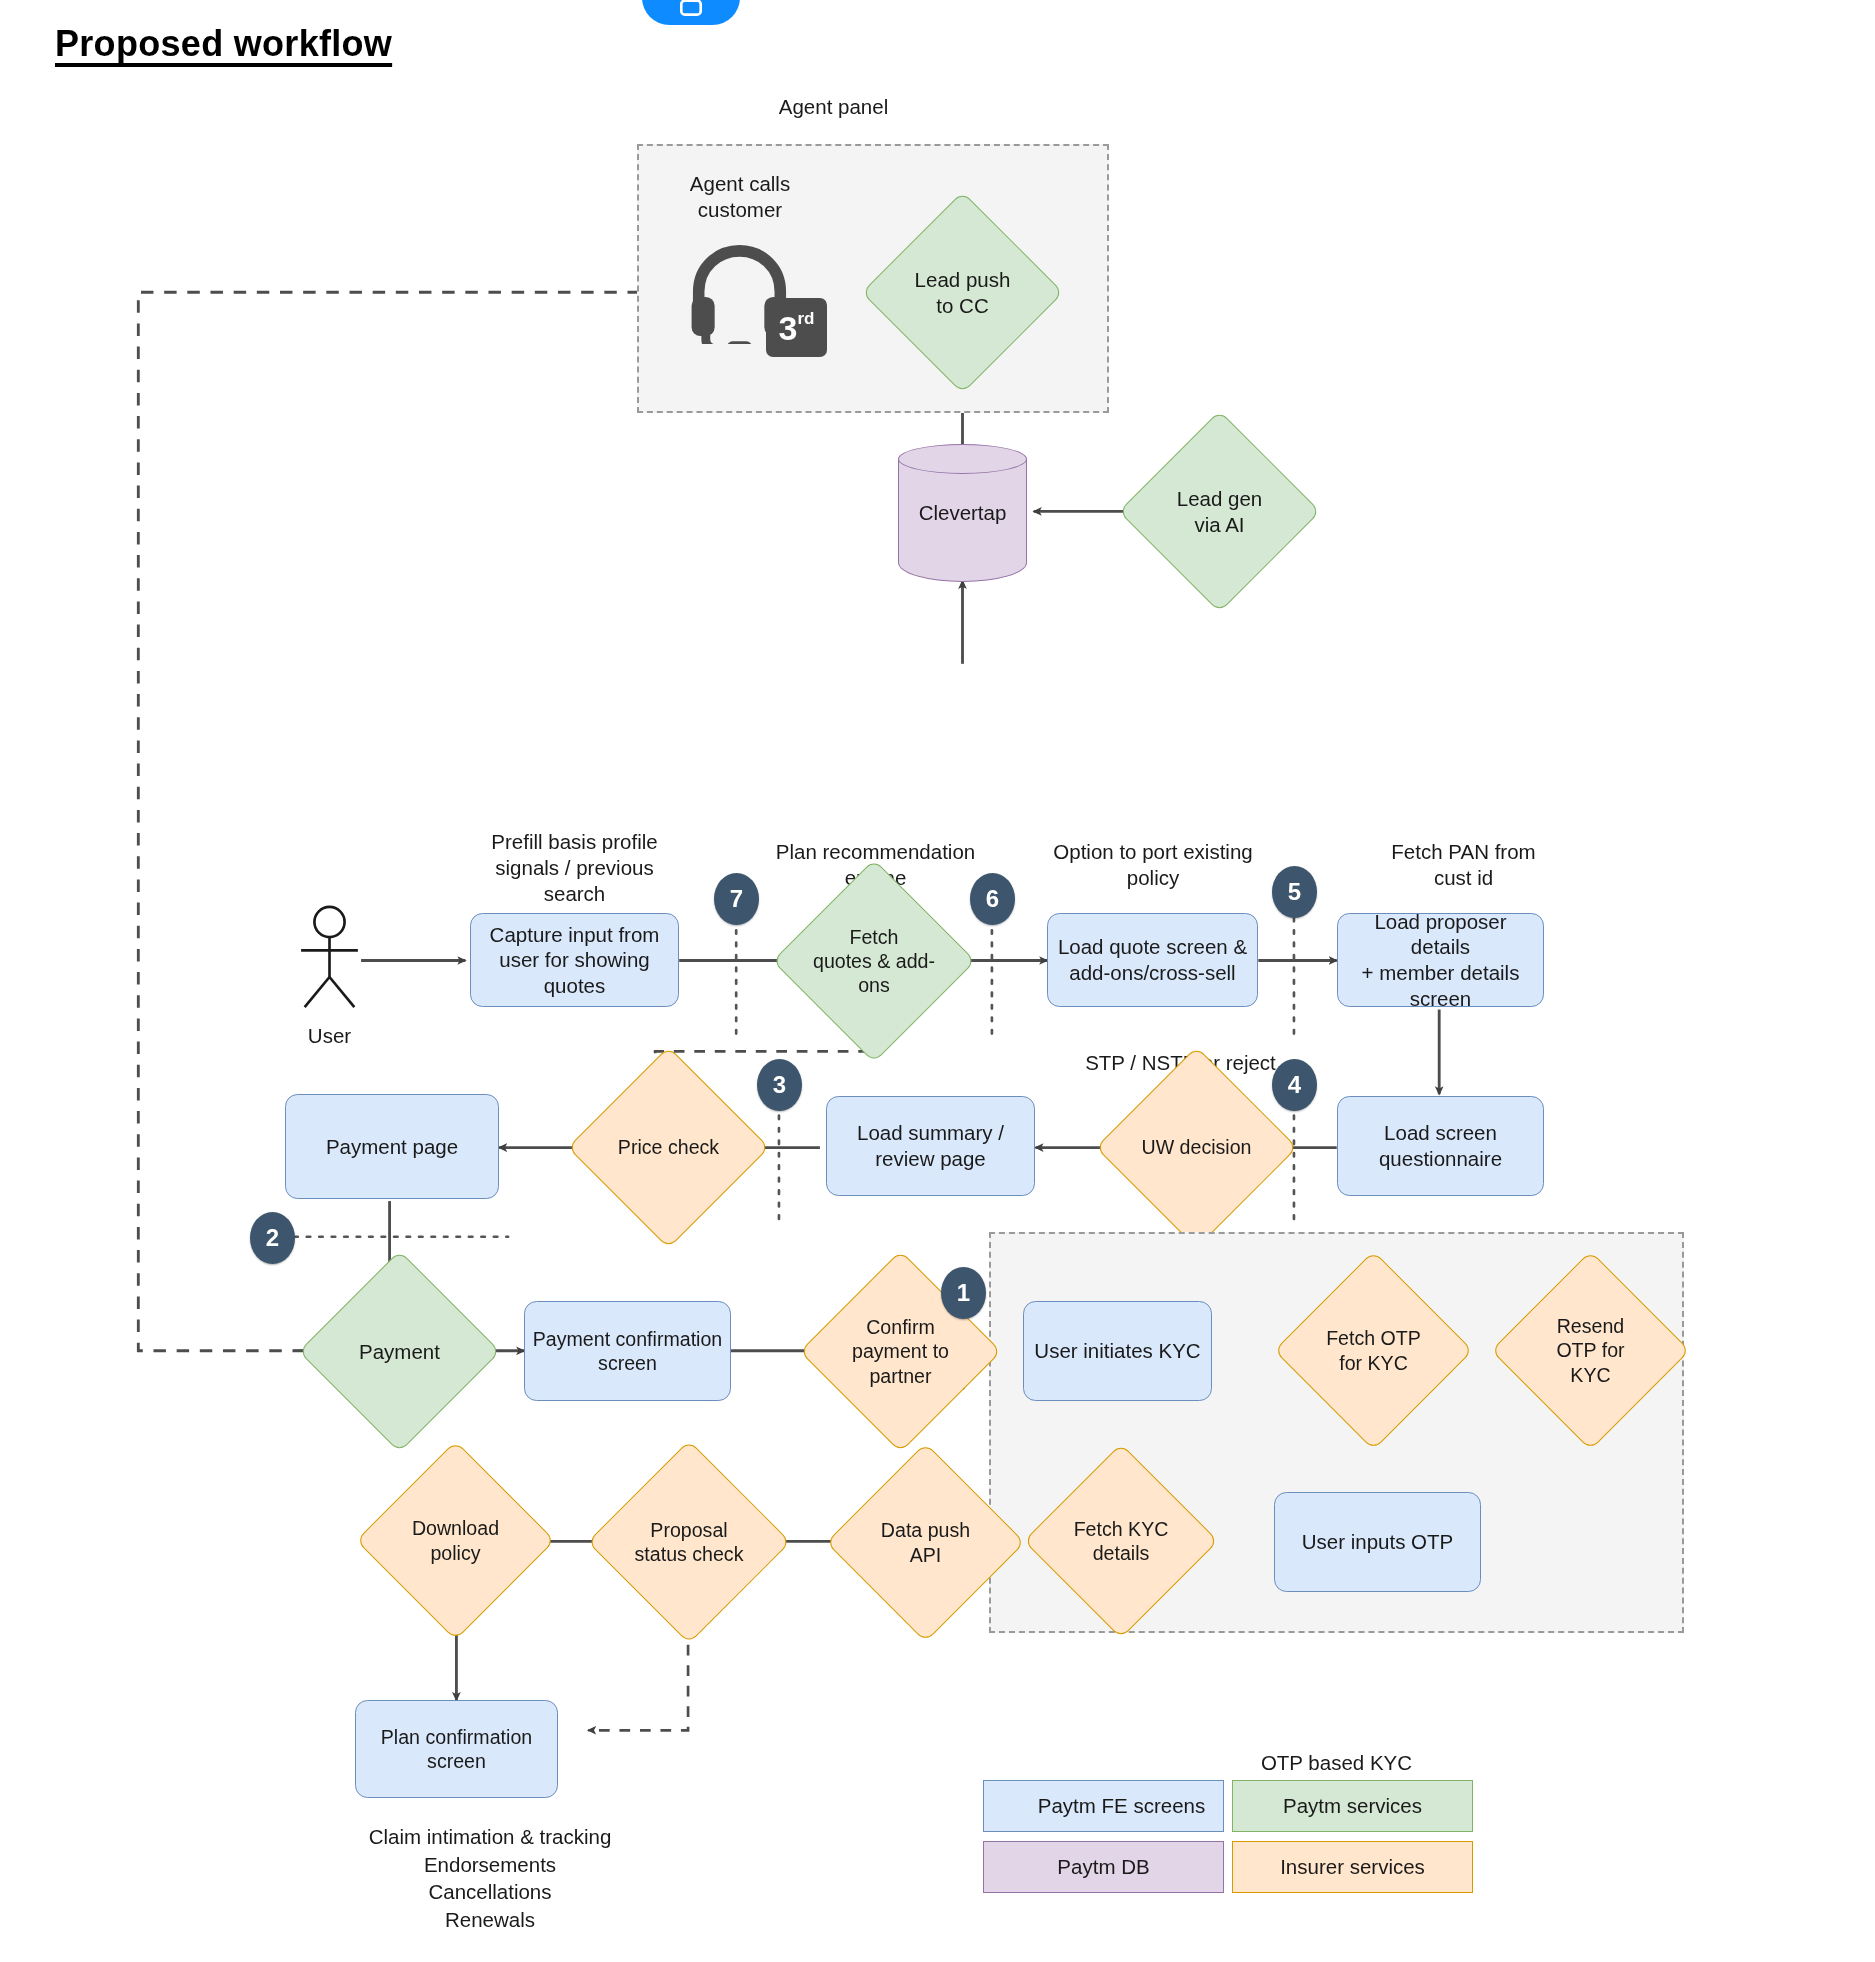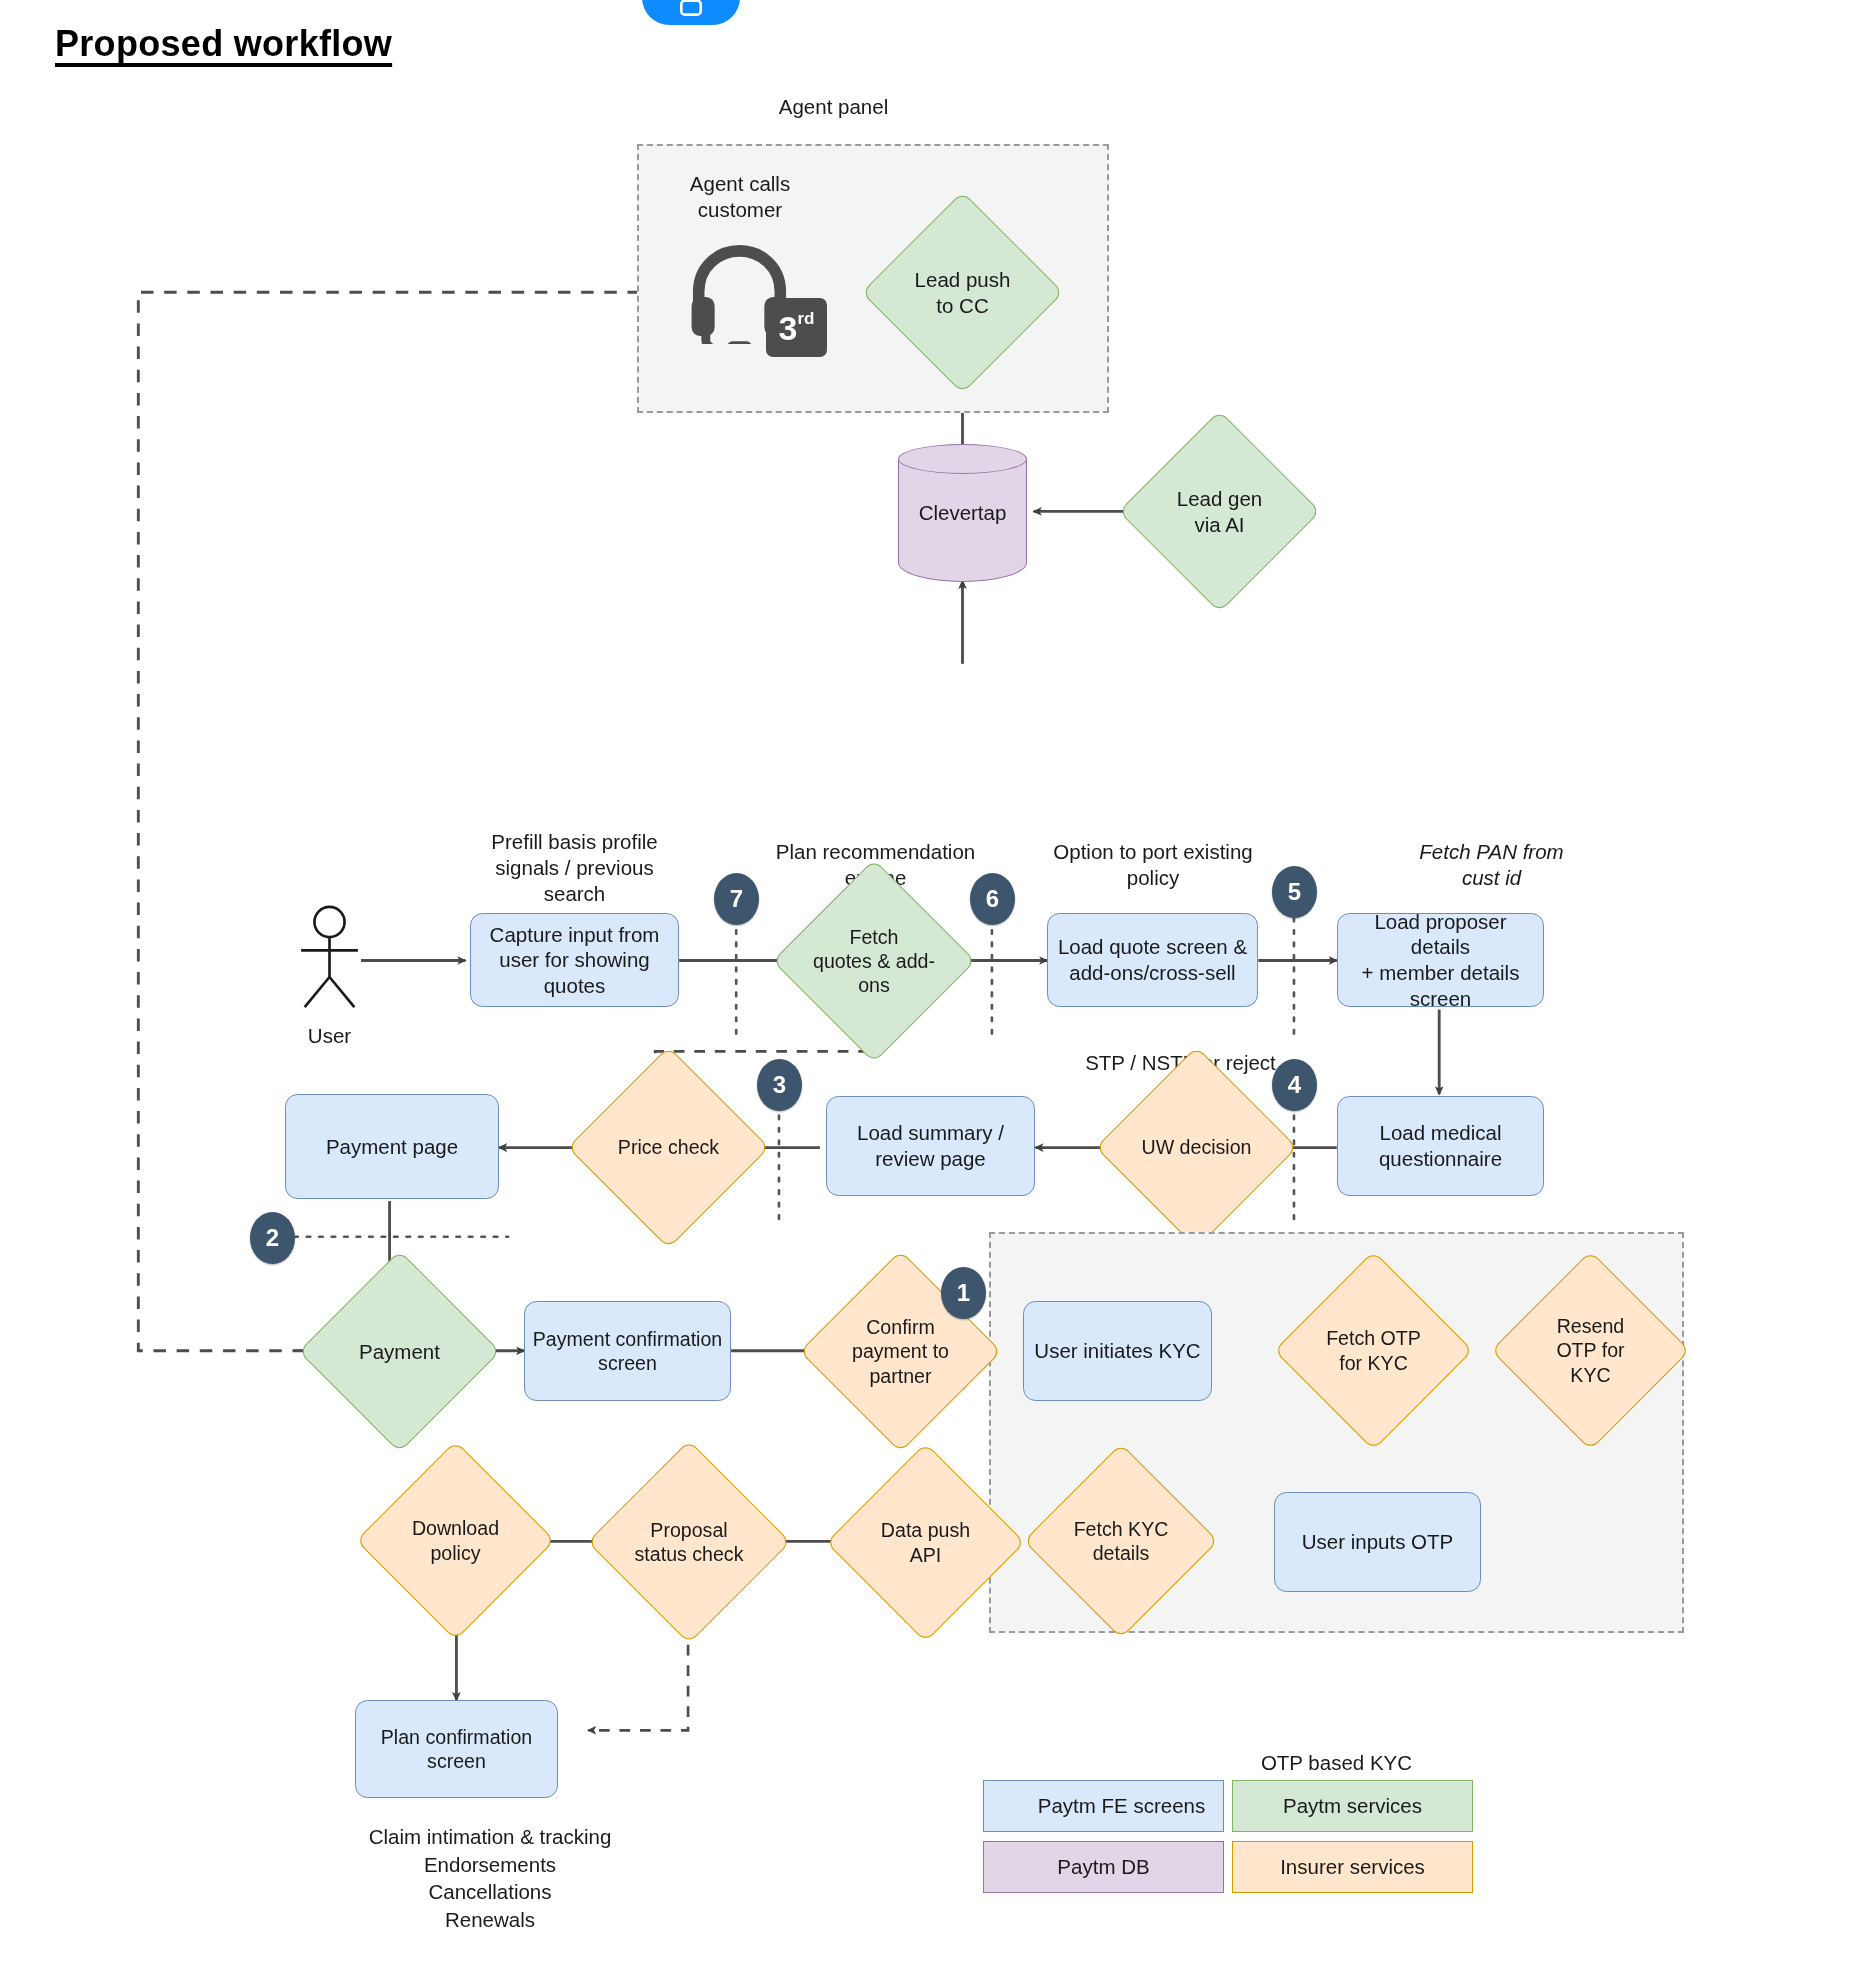--- a/index.html
+++ b/index.html
@@ -295,30 +295,30 @@
 policy</div>
   <div class="node rect" style="left:1047px; top:913px; width:211px; height:94px;">
     <span>Load quote screen &amp;
 add-ons/cross-sell</span>
   </div>
 
   <div class="badge" style="left:1272px; top:866px;">
     <span>5</span>
   </div>
 
-  <div class="lbl" style="left:1380px; top:839px; width:223px;font-style:italic;">Fetch PAN from
+  <div class="lbl" style="left:1352px; top:839px; width:223px;">Fetch PAN from
 cust id</div>
   <div class="node rect" style="left:1337px; top:913px; width:207px; height:94px;">
     <span>Load proposer details
 + member details
 screen</span>
   </div>
 
   <div class="node rect" style="left:1337px; top:1096px; width:207px; height:100px;">
-    <span>Load medical
+    <span>Load screen
 questionnaire</span>
   </div>
 
   <div class="badge" style="left:1272px; top:1059px;">
     <span>4</span>
   </div>
 
   <div class="lbl" style="left:1069px; top:1050px; width:223px;">STP / NSTP or reject</div>
   <div class="diamond-wrap" style="left:1125px; top:1076px; width:143px; height:143px;">
     <div class="dshape orange"></div>

